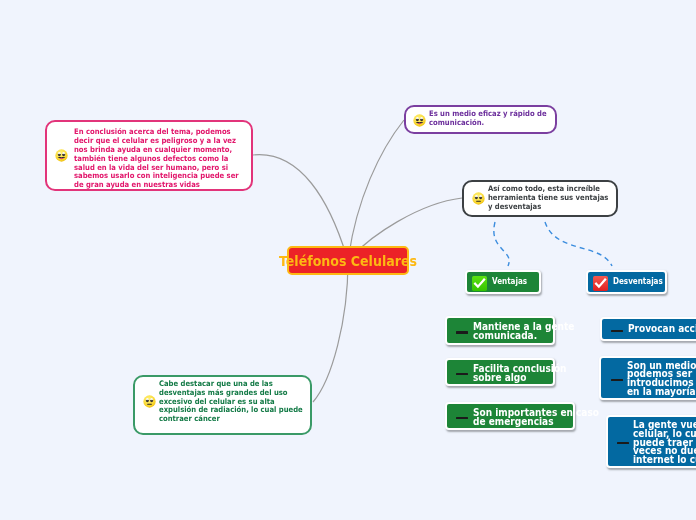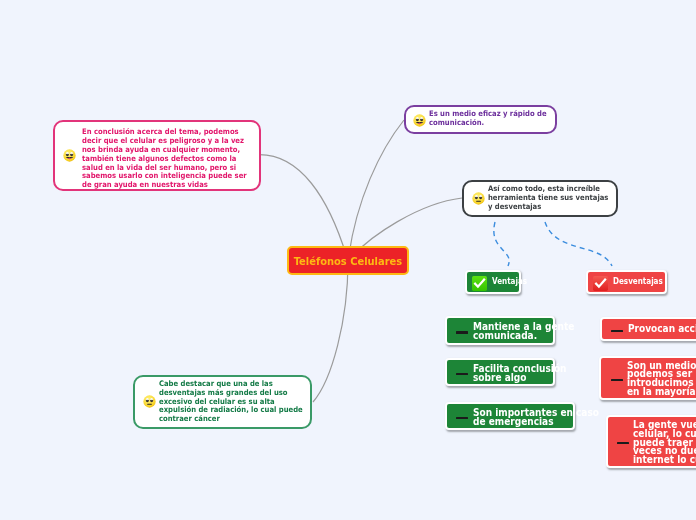--- a/index.html
+++ b/index.html
@@ -6,54 +6,54 @@
   body{width:696px;height:520px;background:#f0f4fd;overflow:hidden;
        font-family:"DejaVu Sans",sans-serif;font-stretch:condensed;-webkit-font-smoothing:antialiased;}
   .canvas{position:relative;width:696px;height:520px;background:#f0f4fd;}
   svg.links{position:absolute;left:0;top:0;width:696px;height:520px;overflow:visible;}
   .node{position:absolute;box-sizing:border-box;display:flex;align-items:center;}
   .nlabel{white-space:pre;}
 
   
   #n-central{left:287px;top:246px;width:122px;height:29px;border-radius:5px;
     background:#ec2227;border:2px solid #fdb913;justify-content:center;}
-  #n-central .nlabel{color:#fdb913;font-size:11px;font-weight:bold;position:relative;top:0.5px;}
+  #n-central .nlabel{color:#fdb913;font-size:14px;font-weight:bold;position:relative;top:0.5px;}
 
   
   .onote{background:#ffffff;border-radius:10px;align-items:center;}
   .onote .nlabel{font-size:7.6px;font-weight:bold;line-height:8.8px;}
 
-  #n-pink{left:45px;top:120px;width:208px;height:71px;border:2px solid #e2347a;margin-left:8px;}
+  #n-pink{left:45px;top:120px;width:208px;height:71px;border:2px solid #e2347a;}
   #n-pink .emoji{position:absolute;left:8px;top:27px;}
   #n-pink .nlabel{color:#e2166b;position:absolute;left:27px;top:6.4px;}
 
   #n-purple{left:404px;top:105px;width:153px;height:29px;border:2px solid #7b3fa0;}
   #n-purple .emoji{position:absolute;left:7px;top:7px;}
   #n-purple .nlabel{color:#6c2f9c;position:absolute;left:23px;top:3px;}
 
   #n-gray{left:462px;top:180px;width:156px;height:37px;border:2px solid #3c4043;padding-left:16px;}
   #n-gray .emoji{position:absolute;left:8px;top:10px;}
   #n-gray .nlabel{color:#3c4043;position:absolute;left:24px;top:3px;}
 
-  #n-greennote{left:133px;top:375px;width:179px;height:54px;border:2px solid #3a9a67;}
+  #n-greennote{left:133px;top:375px;width:179px;height:60px;border:2px solid #3a9a67;}
   #n-greennote .emoji{position:absolute;left:8px;top:18px;}
   #n-greennote .nlabel{color:#137a46;position:absolute;left:24px;top:3px;}
 
   .emoji{flex:0 0 auto;width:13px;height:13px;display:block;}
   .emoji svg{display:block;width:13px;height:13px;}
 
   
   .chip{border-radius:4px;border:2px solid #ffffff;
         box-shadow:1px 1.5px 1.8px rgba(60,64,67,.42);}
   .chip .nlabel{color:#ffffff;font-size:10px;font-weight:bold;line-height:8.8px;
         position:absolute;}
   .green{background:#1d8537;}
-  .red{background:#ef4444;}
-
-  #n-ventajas{left:465px;top:270px;width:56px;height:24px;}
+  .red{background:#0369a1;}
+
+  #n-ventajas{left:465px;top:270px;width:76px;height:24px;}
   #n-ventajas .cbox{position:absolute;left:5px;top:4px;}
   #n-ventajas .nlabel{left:25px;top:6px;}
   #n-desventajas{left:586px;top:270px;width:81px;height:24px;}
   #n-desventajas .cbox{position:absolute;left:5px;top:4px;}
   #n-desventajas .nlabel{left:25px;top:6px;}
   .chip.big .nlabel{font-size:8px;}
 
   .chip .bullet{position:absolute;width:12px;height:2.6px;background:#1b1b1b;border-radius:.5px;}
 
   #n-g1{left:445px;top:316px;width:110px;height:29px;}

